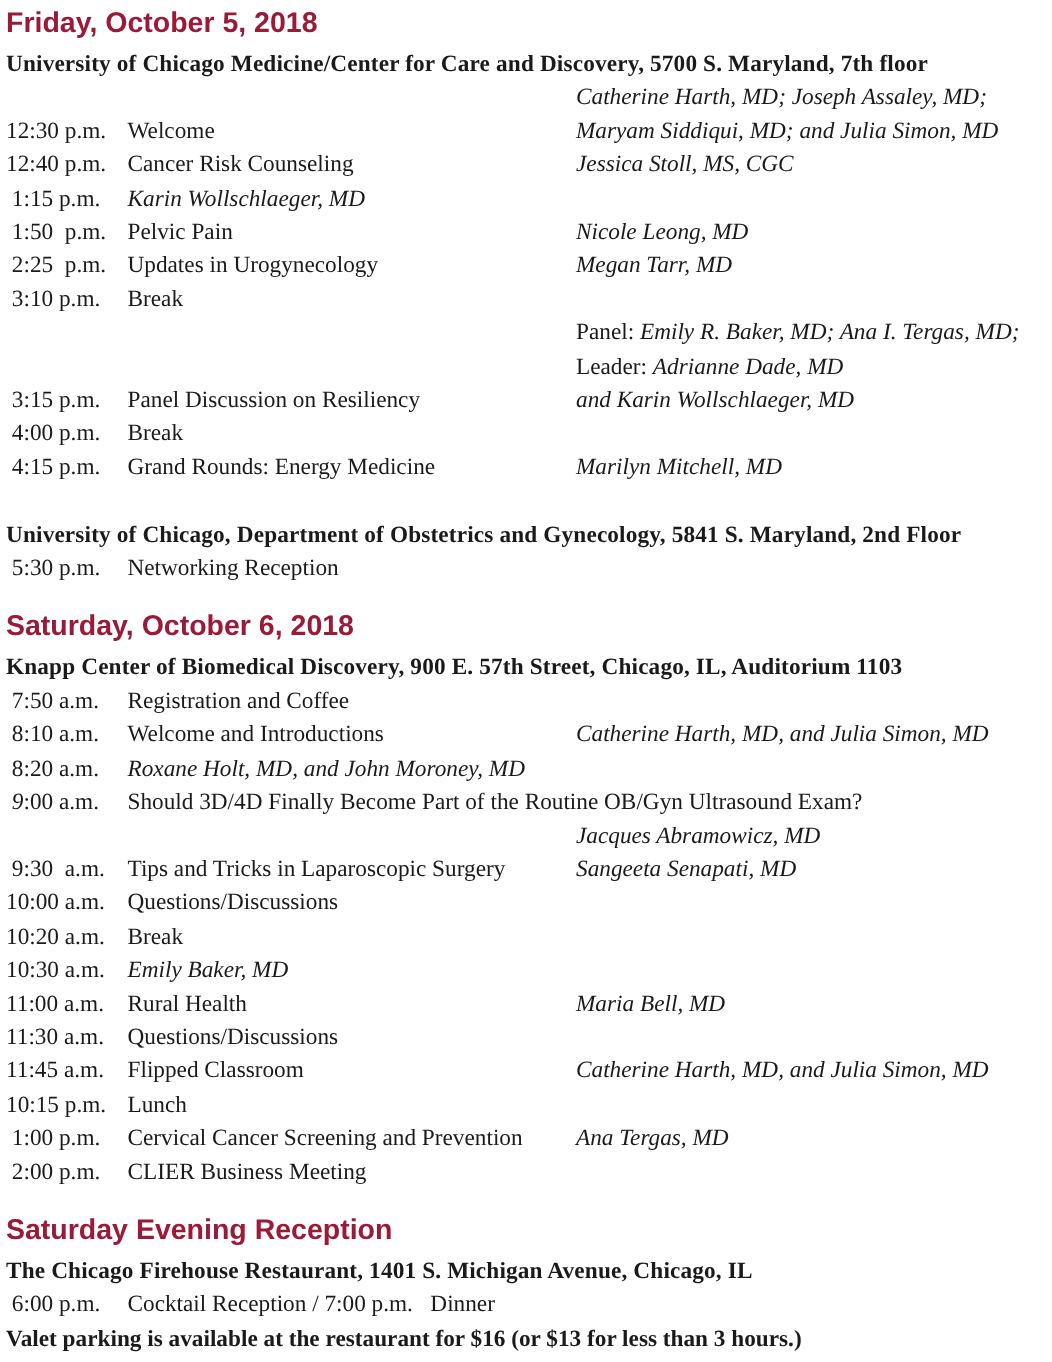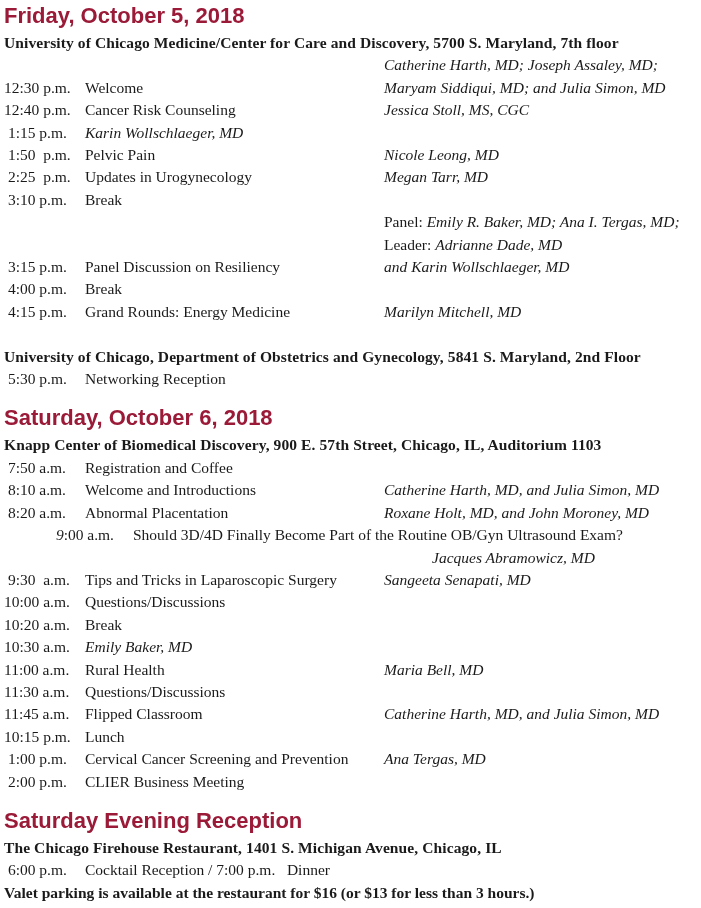--- a/index.html
+++ b/index.html
@@ -15,21 +15,21 @@
     overflow: hidden;
     background: #ffffff;
     font-family: "Liberation Serif", serif;
     font-size: 15.5px;
     line-height: 22.4px;
     color: #1a1a1a;
   }
   .day-heading {
     font-family: "Liberation Sans", sans-serif;
     font-weight: bold;
-    font-size: 22px;
+    font-size: 19px;
     line-height: 22px;
     color: #9a1a38;
     margin: 0 0 5px 0;
   }
   .day-heading:not(:first-child) {
     margin-top: 17px;
   }
   .location {
     font-weight: bold;
     white-space: nowrap;
@@ -57,21 +57,20 @@
   .row .speakers {
     flex: 1 1 auto;
     min-width: 0;
     font-style: italic;
   }
   .speaker-line .prefix {
     font-style: normal;
   }
   .row.wide {
     flex-wrap: wrap;
-    margin-left: 48px;
   }
   .row.wide .title {
     flex: 1 1 auto;
     white-space: nowrap;
   }
   .row.wide .speakers {
     flex: 0 0 100%;
     box-sizing: border-box;
     padding-left: 380px;
     font-style: italic;
@@ -157,21 +156,20 @@
       </div>
       <div class="row">
         <span class="time"> 8:10 a.m.</span>
         <span class="title">Welcome and Introductions</span>
         <div class="speakers">
           <div class="speaker-line"><span class="speaker-name">Catherine Harth, MD, and Julia Simon, MD</span></div>
         </div>
       </div>
       <div class="row">
         <span class="time"> 8:20 a.m.</span>
-        <span class="title">Abnormal Placentation</span>
         <div class="speakers">
           <div class="speaker-line"><span class="speaker-name">Roxane Holt, MD, and John Moroney, MD</span></div>
         </div>
       </div>
       <div class="row wide">
         <span class="time"> <i>9</i>:00 a.m.</span>
         <span class="title">Should 3D/4D Finally Become Part of the Routine OB/Gyn Ultrasound Exam?</span>
         <div class="speakers">
           <div class="speaker-line"><span class="speaker-name">Jacques Abramowicz, MD</span></div>
         </div>

